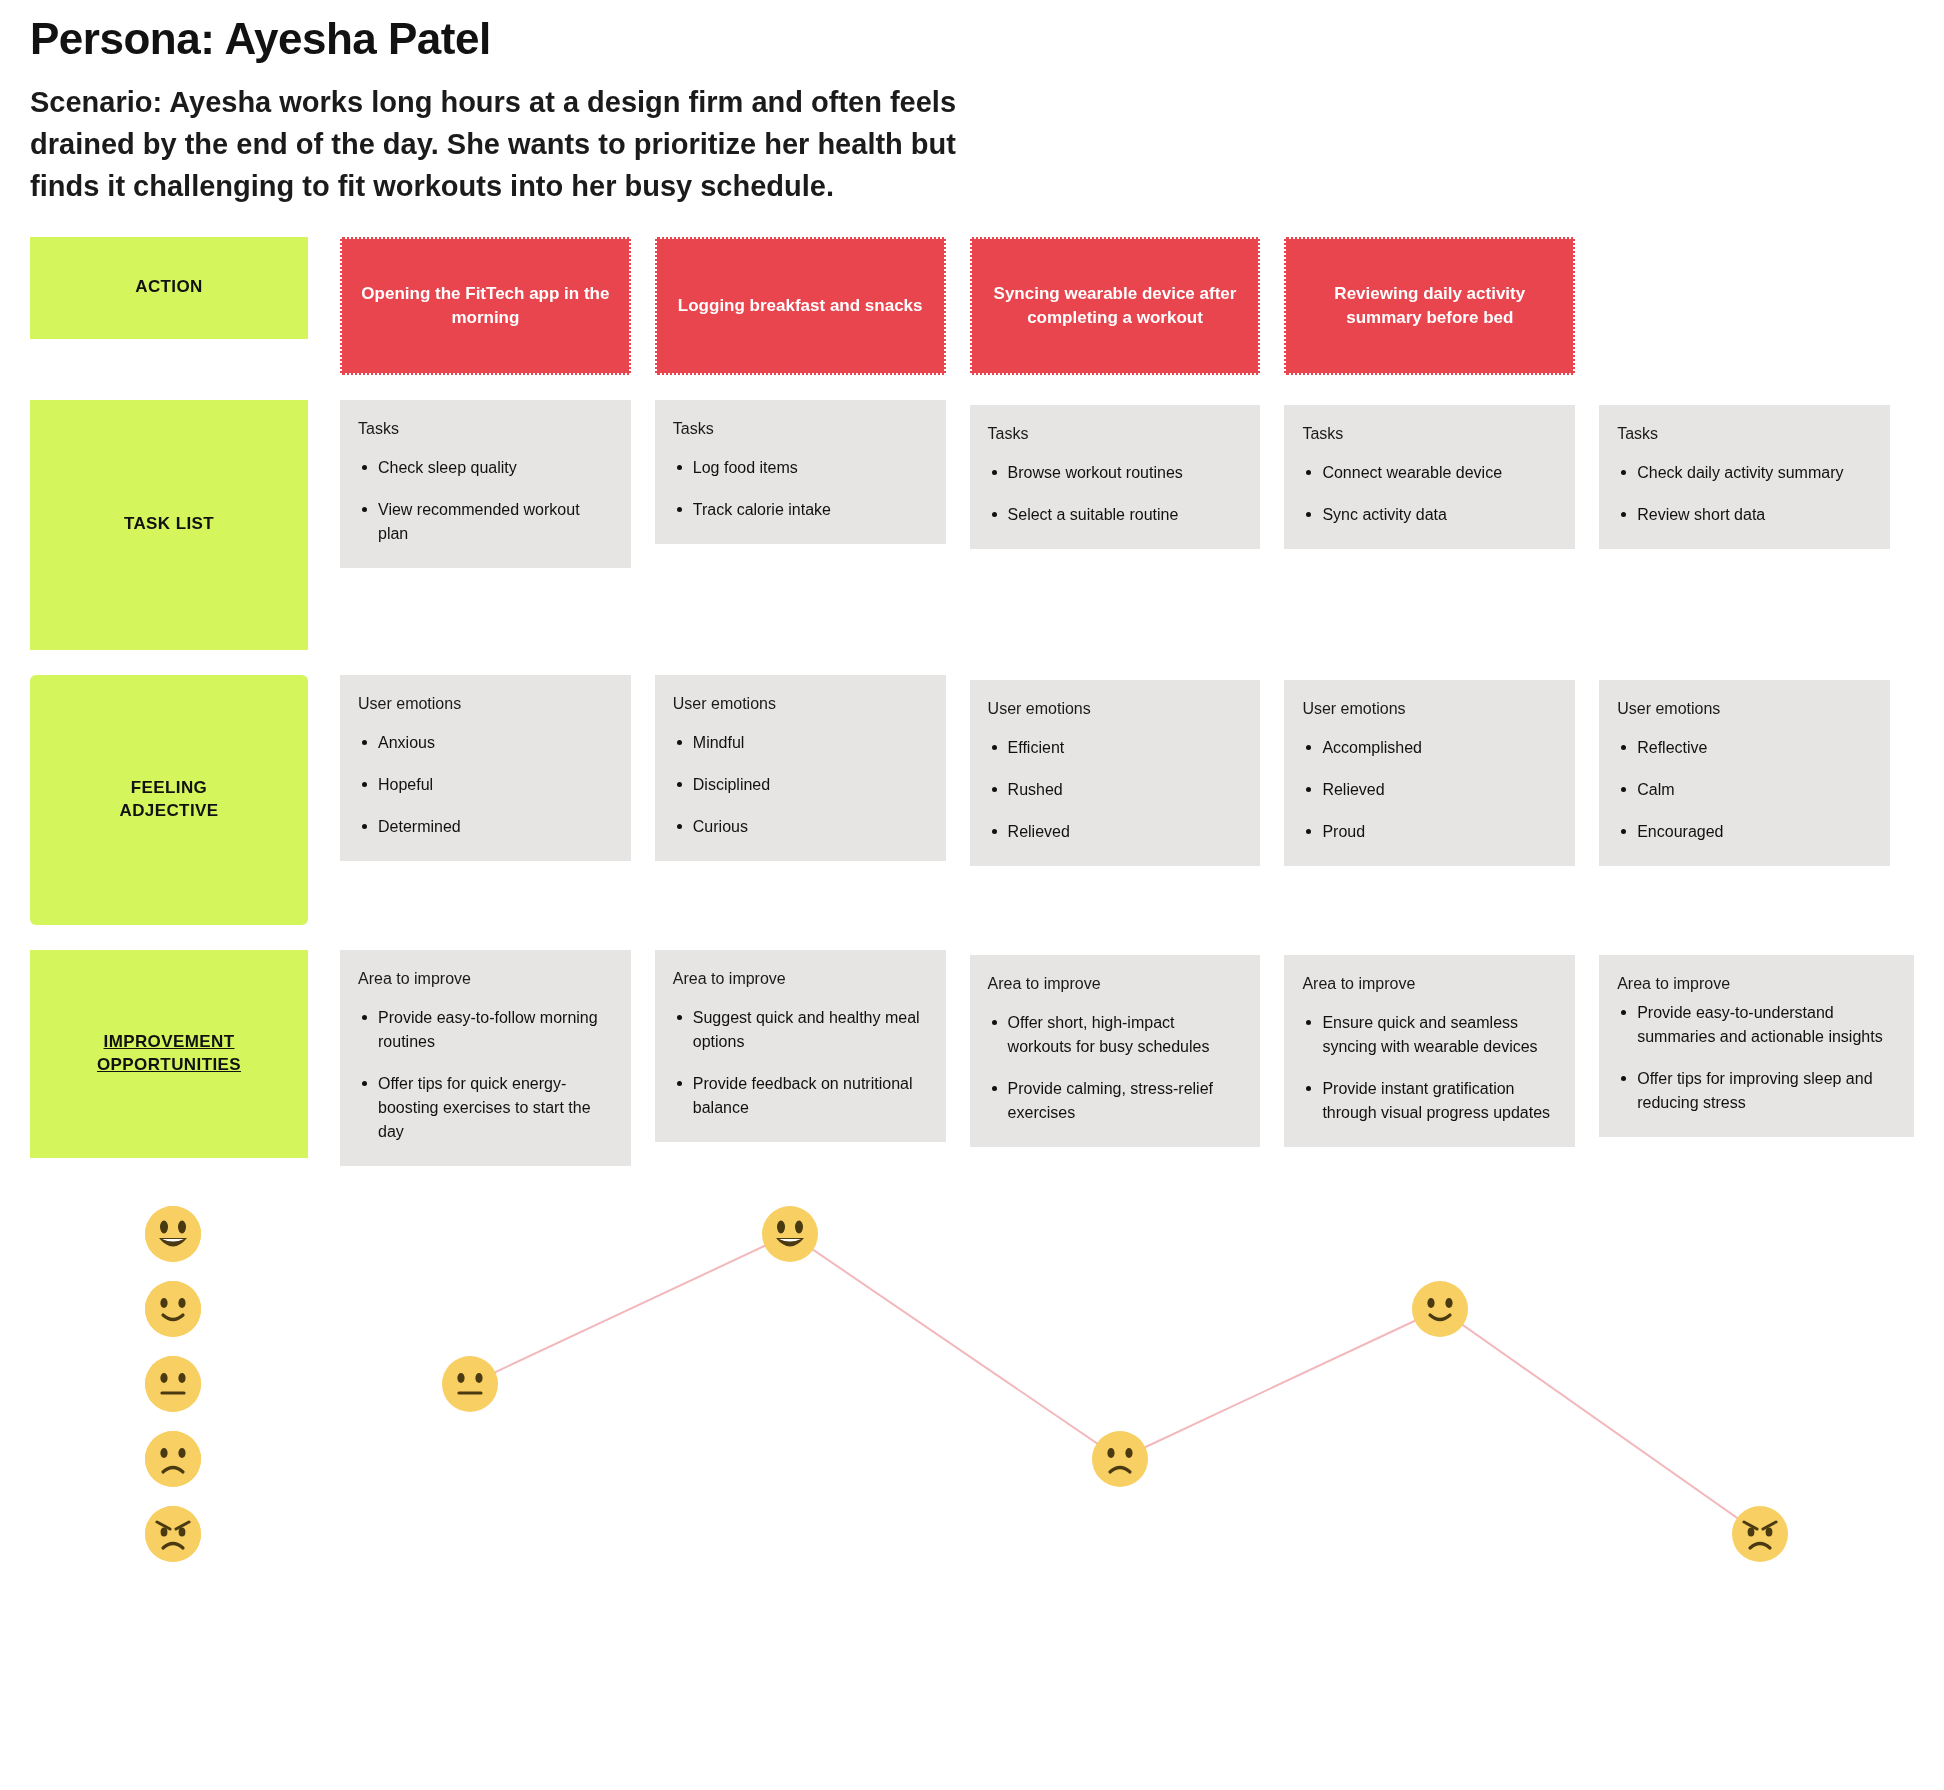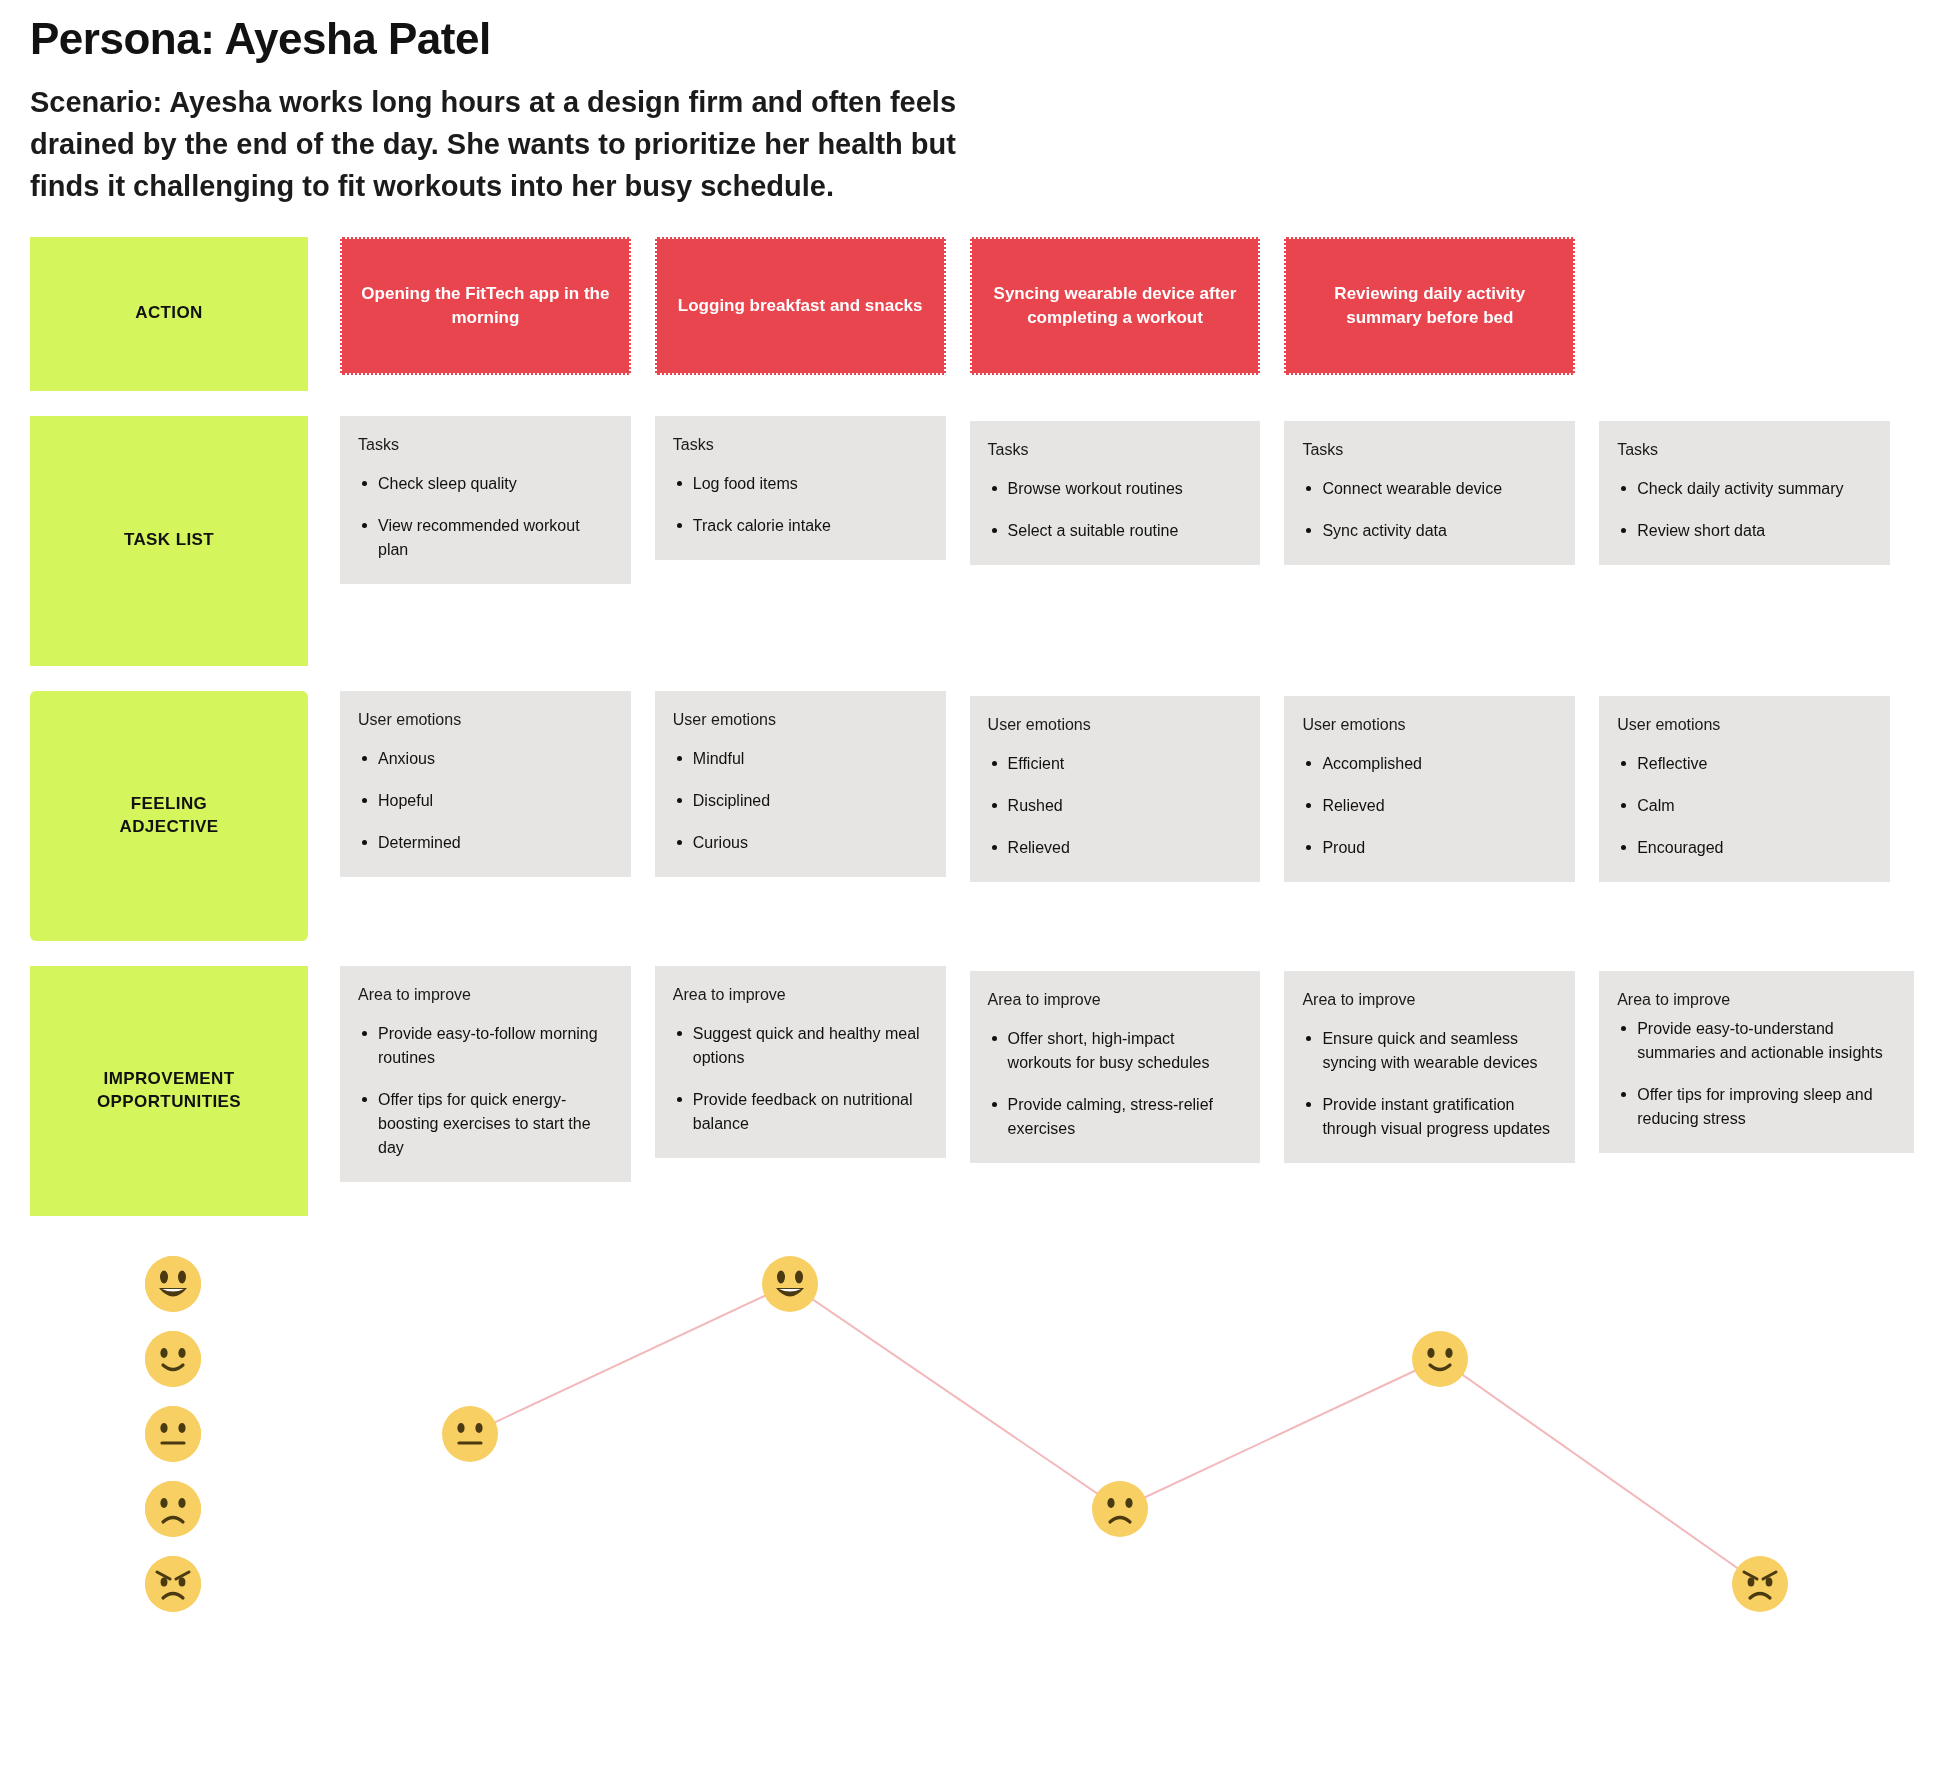--- a/index.html
+++ b/index.html
@@ -34,24 +34,24 @@
 
   .label-cell {
     background: #D4F55C;
     display: flex; align-items: center; justify-content: center;
     text-align: center;
     font-size: 17px; font-weight: 700; letter-spacing: 0.4px;
     color: #111; line-height: 1.35;
     padding: 10px 14px;
     margin-right: 32px;
   }
-  .label-cell.r-action { height: 154px; }
+  .label-cell.r-action { height: 102px; }
   .label-cell.r-tasks  { height: 250px; }
   .label-cell.r-feel   { height: 250px; border-radius: 6px; }
-  .label-cell.r-improve{ height: 250px; }
+  .label-cell.r-improve{ height: 208px; text-decoration: underline; }
 
   .spacer-row { grid-column: 1 / -1; height: 25px; }
 
   
   .action-card {
     background: #E8454F;
     border: 2px dotted #ffffff;
     color: #ffffff;
     font-size: 17px; font-weight: 700; line-height: 1.42;
     text-align: center;

